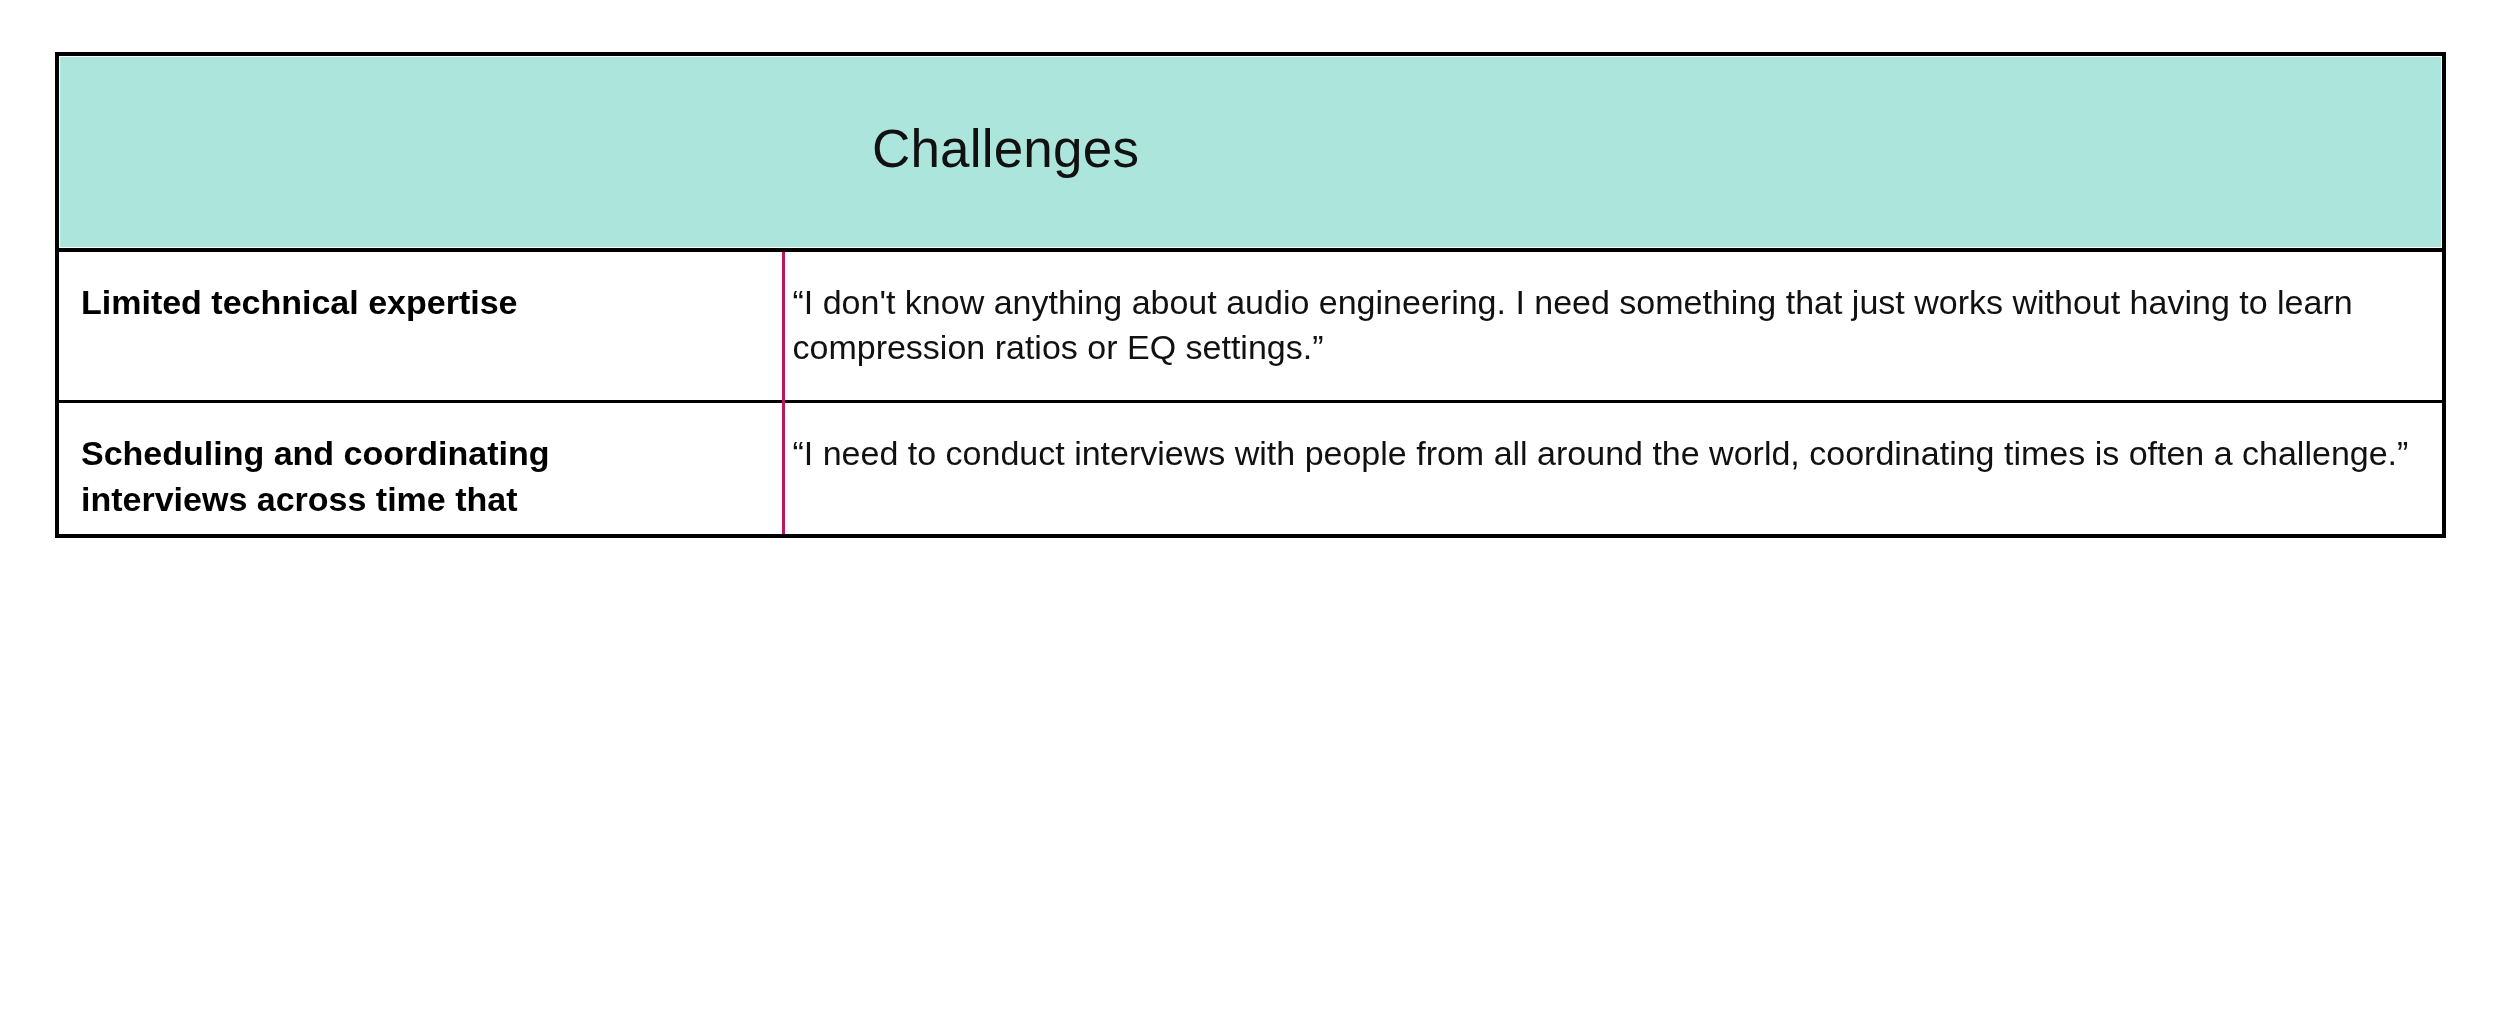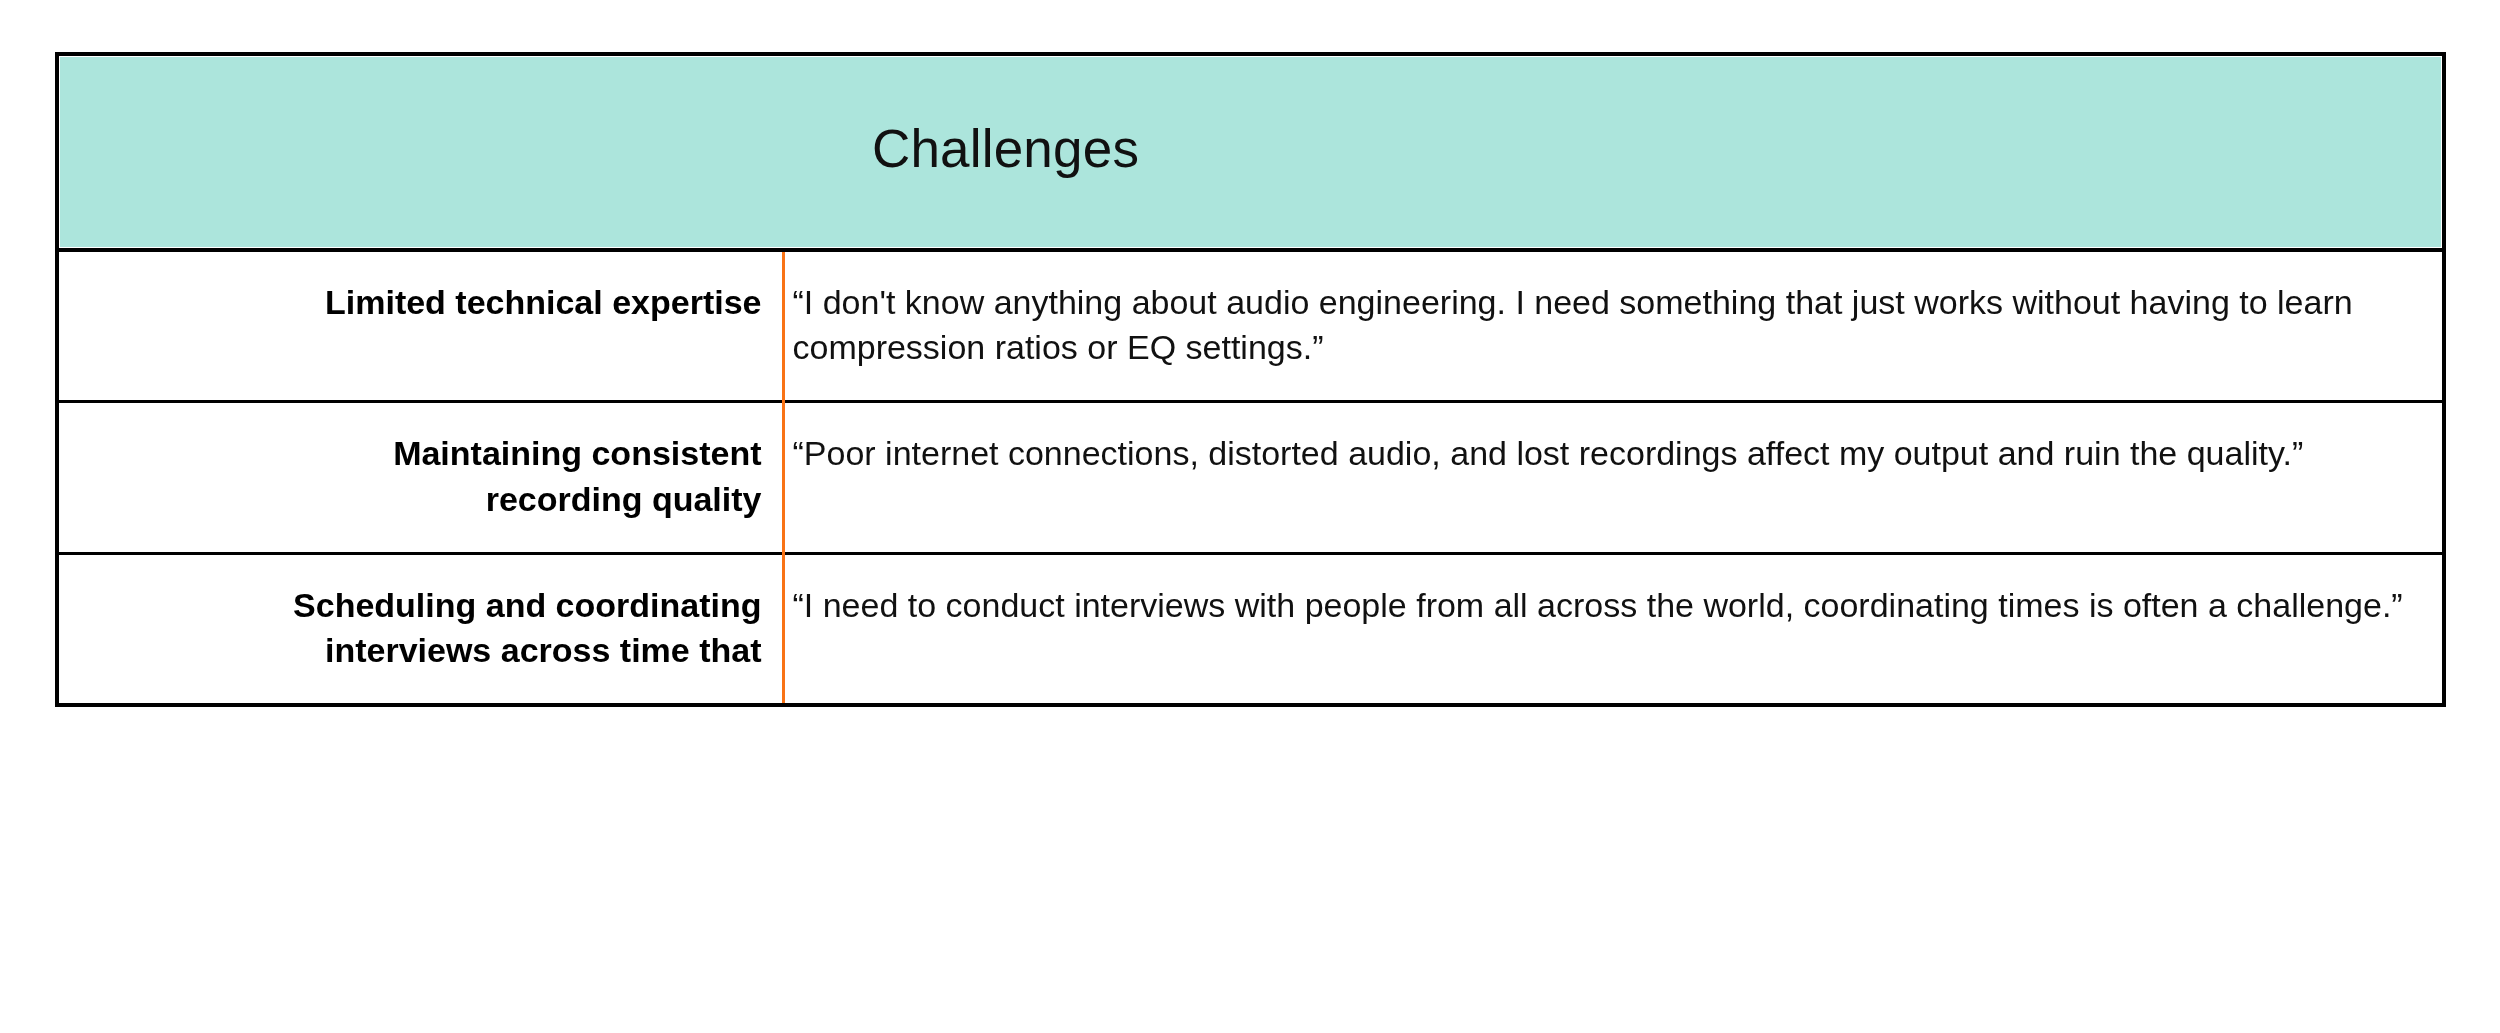--- a/index.html
+++ b/index.html
@@ -49,25 +49,24 @@
     display: block;
     font-size: 53px;
     font-weight: 400;
     color: #111111;
     letter-spacing: 0.2px;
     line-height: 1.1;
     padding-right: 490px;
   }
 
   .theme-cell {
-    border-right: 3px solid #f97316;
+    border-right: 3px solid #be185d;
     border-top: 3px solid #000000;
     vertical-align: top;
-    padding: 28px 20px 30px 22px;
-    text-align: right;
+    padding: 28px 20px 12px 22px;
   }
 
   .quote-cell {
     border-top: 3px solid #000000;
     vertical-align: top;
     padding: 28px 26px 30px 8px;
   }
 
   tr.data-row:first-of-type .theme-cell,
   tr.data-row:first-of-type .quote-cell {
@@ -116,37 +115,28 @@
 
       <tr class="data-row">
         <td class="theme-cell">
           <span class="theme-text">Limited technical expertise</span>
         </td>
         <td class="quote-cell">
           <span class="quote-text">“I don't know anything about audio engineering. I need something that just works without having to learn compression ratios or EQ settings.”</span>
         </td>
       </tr>
 
-      <tr class="data-row">
-        <td class="theme-cell">
-          <span class="theme-text">Maintaining consistent
- recording quality</span>
-        </td>
-        <td class="quote-cell">
-          <span class="quote-text">“Poor internet connections, distorted audio, and lost recordings affect my output and ruin the quality.”</span>
-        </td>
-      </tr>
 
       <tr class="data-row">
         <td class="theme-cell">
           <span class="theme-text">Scheduling and coordinating
 interviews across time that</span>
         </td>
         <td class="quote-cell">
-          <span class="quote-text">“I need to conduct interviews with people from all across the world, coordinating times is often a challenge.”</span>
+          <span class="quote-text">“I need to conduct interviews with people from all around the world, coordinating times is often a challenge.”</span>
         </td>
       </tr>
 
 
     </tbody>
   </table>
 
 </div>
 
 </body></html>

